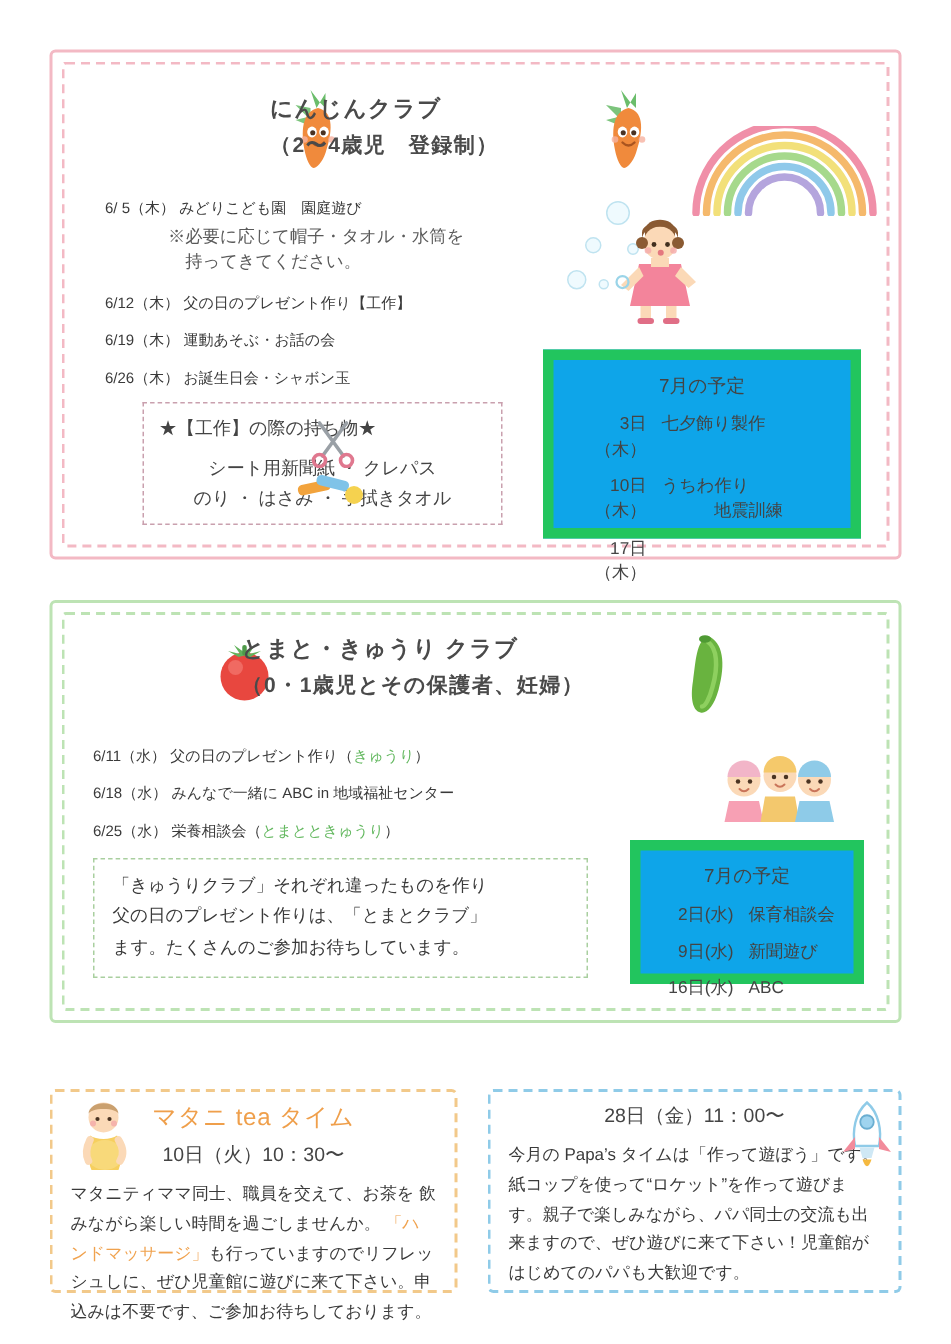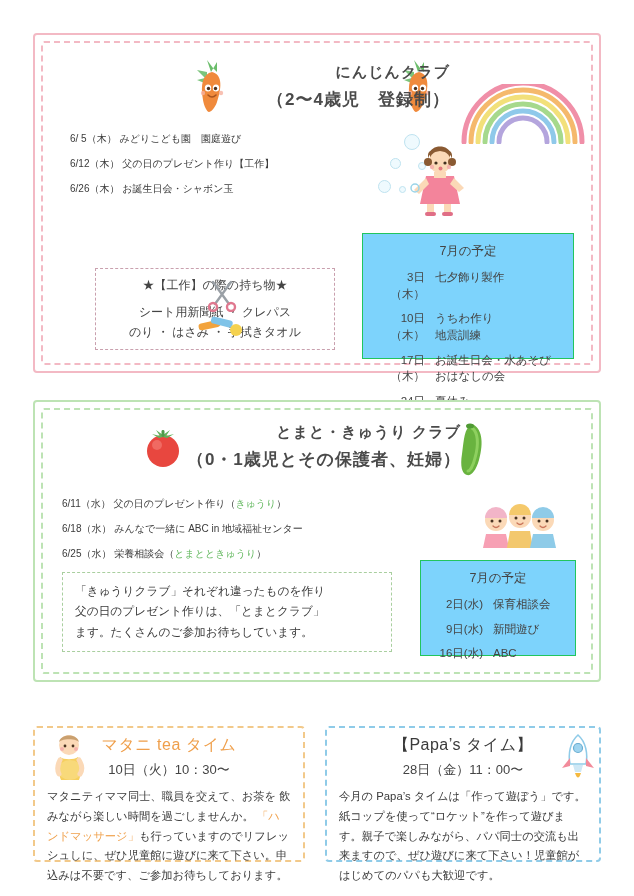--- a/index.html
+++ b/index.html
@@ -53,27 +53,27 @@
   }
   #panel-papas {
     left: 325px; top: 726px; width: 276px; height: 136px;
     border: 2px dashed #8fcbe8;
     background: #ffffff;
   }
 
   
   .club-title {
     position: absolute;
-    text-align: right;
+    text-align: left;
     font-weight: bold;
     color: #4a4a4a;
     letter-spacing: 1px;
   }
   .club-title .line1 { font-size: 15px; display:block; margin-bottom: 6px; }
-  .club-title .line2 { font-size: 17px; display:block; }
+  .club-title .line2 { font-size: 14px; display:block; }
 
   #ninjin-title { left: 180px; top: 63px; width: 270px; }
   #tomato-title { left: 161px; top: 423px; width: 300px; }
 
   
   .event-list { position: absolute; }
   .event-row {
     font-size: 10px;
     color: #3a3a3a;
     margin-bottom: 11px;
@@ -88,54 +88,53 @@
   }
   .pink { color: #e87f9b; }
   .green { color: #63b85f; }
 
   #ninjin-events { left: 70px; top: 132px; width: 310px; }
   #tomato-events { left: 62px; top: 497px; width: 420px; }
 
   
   .schedule-box {
     position: absolute;
-    border: 1px solid #22c55e;
-    background: #7dd3fc;
+    border: 7px solid #22c55e;
+    background: #0ea5e9;
   }
   .schedule-title {
     text-align: center;
     font-size: 12.5px;
     color: #444;
     margin: 9px 0 9px 0;
   }
   .schedule-row {
     display: flex;
     font-size: 11.5px;
     color: #444;
     margin-bottom: 8px;
     padding: 0 10px;
     line-height: 1.45;
   }
   .schedule-row .s-date { width: 62px; text-align: right; padding-right: 10px; flex: none;}
   .schedule-row .s-text { flex: 1; }
-  .schedule-row .s-text .sub { display: block; }
+  .schedule-row .s-text .sub { display: block; text-align: center; }
 
   #ninjin-schedule { left: 362px; top: 233px; width: 212px; height: 126px; }
   #tomato-schedule { left: 420px; top: 560px; width: 156px; height: 96px; }
 
   
   .note-box {
     position: absolute;
     border: 1px dashed #c9a0ae;
     background: #ffffff;
     padding: 8px 10px;
   }
   #ninjin-note { left: 95px; top: 268px; width: 240px; height: 82px; }
   .note-title {
-    text-align: center;
     font-size: 12px;
     color: #444;
     margin-bottom: 8px;
   }
   .note-line {
     text-align: center;
     font-size: 12px;
     color: #444;
     line-height: 1.7;
   }
@@ -251,23 +250,31 @@
   <div class="club-title" id="ninjin-title">
     <span class="line1">にんじんクラブ</span>
     <span class="line2">（2〜4歳児　登録制）</span>
   </div>
 
   <div class="event-list" id="ninjin-events">
     <div class="event-row">
       <span class="date">6/ 5（木）</span>
       <span>みどりこども園　園庭遊び</span>
     </div>
+    <div class="event-note">
+      <span>※必要に応じて帽子・タオル・水筒を</span><br>
+      <span>　持ってきてください。</span>
+    </div>
     <div class="event-row">
       <span class="date">6/12（木）</span>
       <span>父の日のプレゼント作り【工作】</span>
+    </div>
+    <div class="event-row">
+      <span class="date">6/19（木）</span>
+      <span>運動あそぶ・お話の会</span>
     </div>
     <div class="event-row">
       <span class="date">6/26（木）</span>
       <span>お誕生日会・シャボン玉</span>
     </div>
   </div>
 
   <div class="note-box" id="ninjin-note">
     <div class="note-title">★【工作】の際の持ち物★</div>
     <div class="note-line">シート用新聞紙 ・ クレパス</div>
@@ -293,24 +300,20 @@
     </div>
     <div class="schedule-row">
       <span class="s-date">10日（木）</span>
       <span class="s-text">
         <span>うちわ作り</span>
         <span class="sub">地震訓練</span>
       </span>
     </div>
     <div class="schedule-row">
       <span class="s-date">17日（木）</span>
-      <span class="s-text">
-        <span>お誕生日会・水あそび</span>
-        <span class="sub">おはなしの会</span>
-      </span>
     </div>
     <div class="schedule-row">
       <span class="s-date">24日（木）</span>
       <span class="s-text">夏休み</span>
     </div>
   </div>
 
   <div class="panel" id="panel-tomato">
     <div class="panel-inner"></div>
   </div>
@@ -427,21 +430,20 @@
     <circle cx="16" cy="19" r="2" fill="#f4a9a9" opacity=".8"></circle>
     <circle cx="30" cy="19" r="2" fill="#f4a9a9" opacity=".8"></circle>
     <path d="M14 27 C12 36 13 46 15 50 L33 50 C36 42 36 32 32 27 C28 30 18 30 14 27 Z" fill="#f6cf5f"></path>
     <ellipse cx="24" cy="40" rx="12" ry="10" fill="#f8d97a"></ellipse>
     <path d="M14 30 Q10 38 13 44" stroke="#fbd9b7" stroke-width="5" fill="none" stroke-linecap="round"></path>
     <path d="M33 30 Q38 38 34 44" stroke="#fbd9b7" stroke-width="5" fill="none" stroke-linecap="round"></path>
   </svg>
 
   <div class="panel" id="panel-papas">
     <div class="bottom-head">
-      <div class="bottom-title blue">【Papa’s タイム】</div>
       <div class="bottom-date">28日（金）11：00〜</div>
     </div>
     <div class="bottom-body">
       <span>今月の Papa’s タイムは「作って遊ぼう」</span><span>です。紙コップを使って“ロケット”を作</span><span>って遊びます。親子で楽しみながら、パパ</span><span>同士の交流も出来ますので、ぜひ遊びに来</span><span>て下さい！児童館がはじめてのパパも大歓</span><span>迎です。</span>
     </div>
   </div>
 
   <svg class="deco" style="left:556px; top:732px;" width="44" height="52" viewBox="0 0 44 52">
     <path d="M22 3 C30 10 32 22 30 32 L14 32 C12 22 14 10 22 3 Z" fill="#ffffff" stroke="#8fcbe8" stroke-width="1.6"></path>
     <circle cx="22" cy="16" r="4.5" fill="#9fd4ef" stroke="#6aaed1" stroke-width="1.2"></circle>

